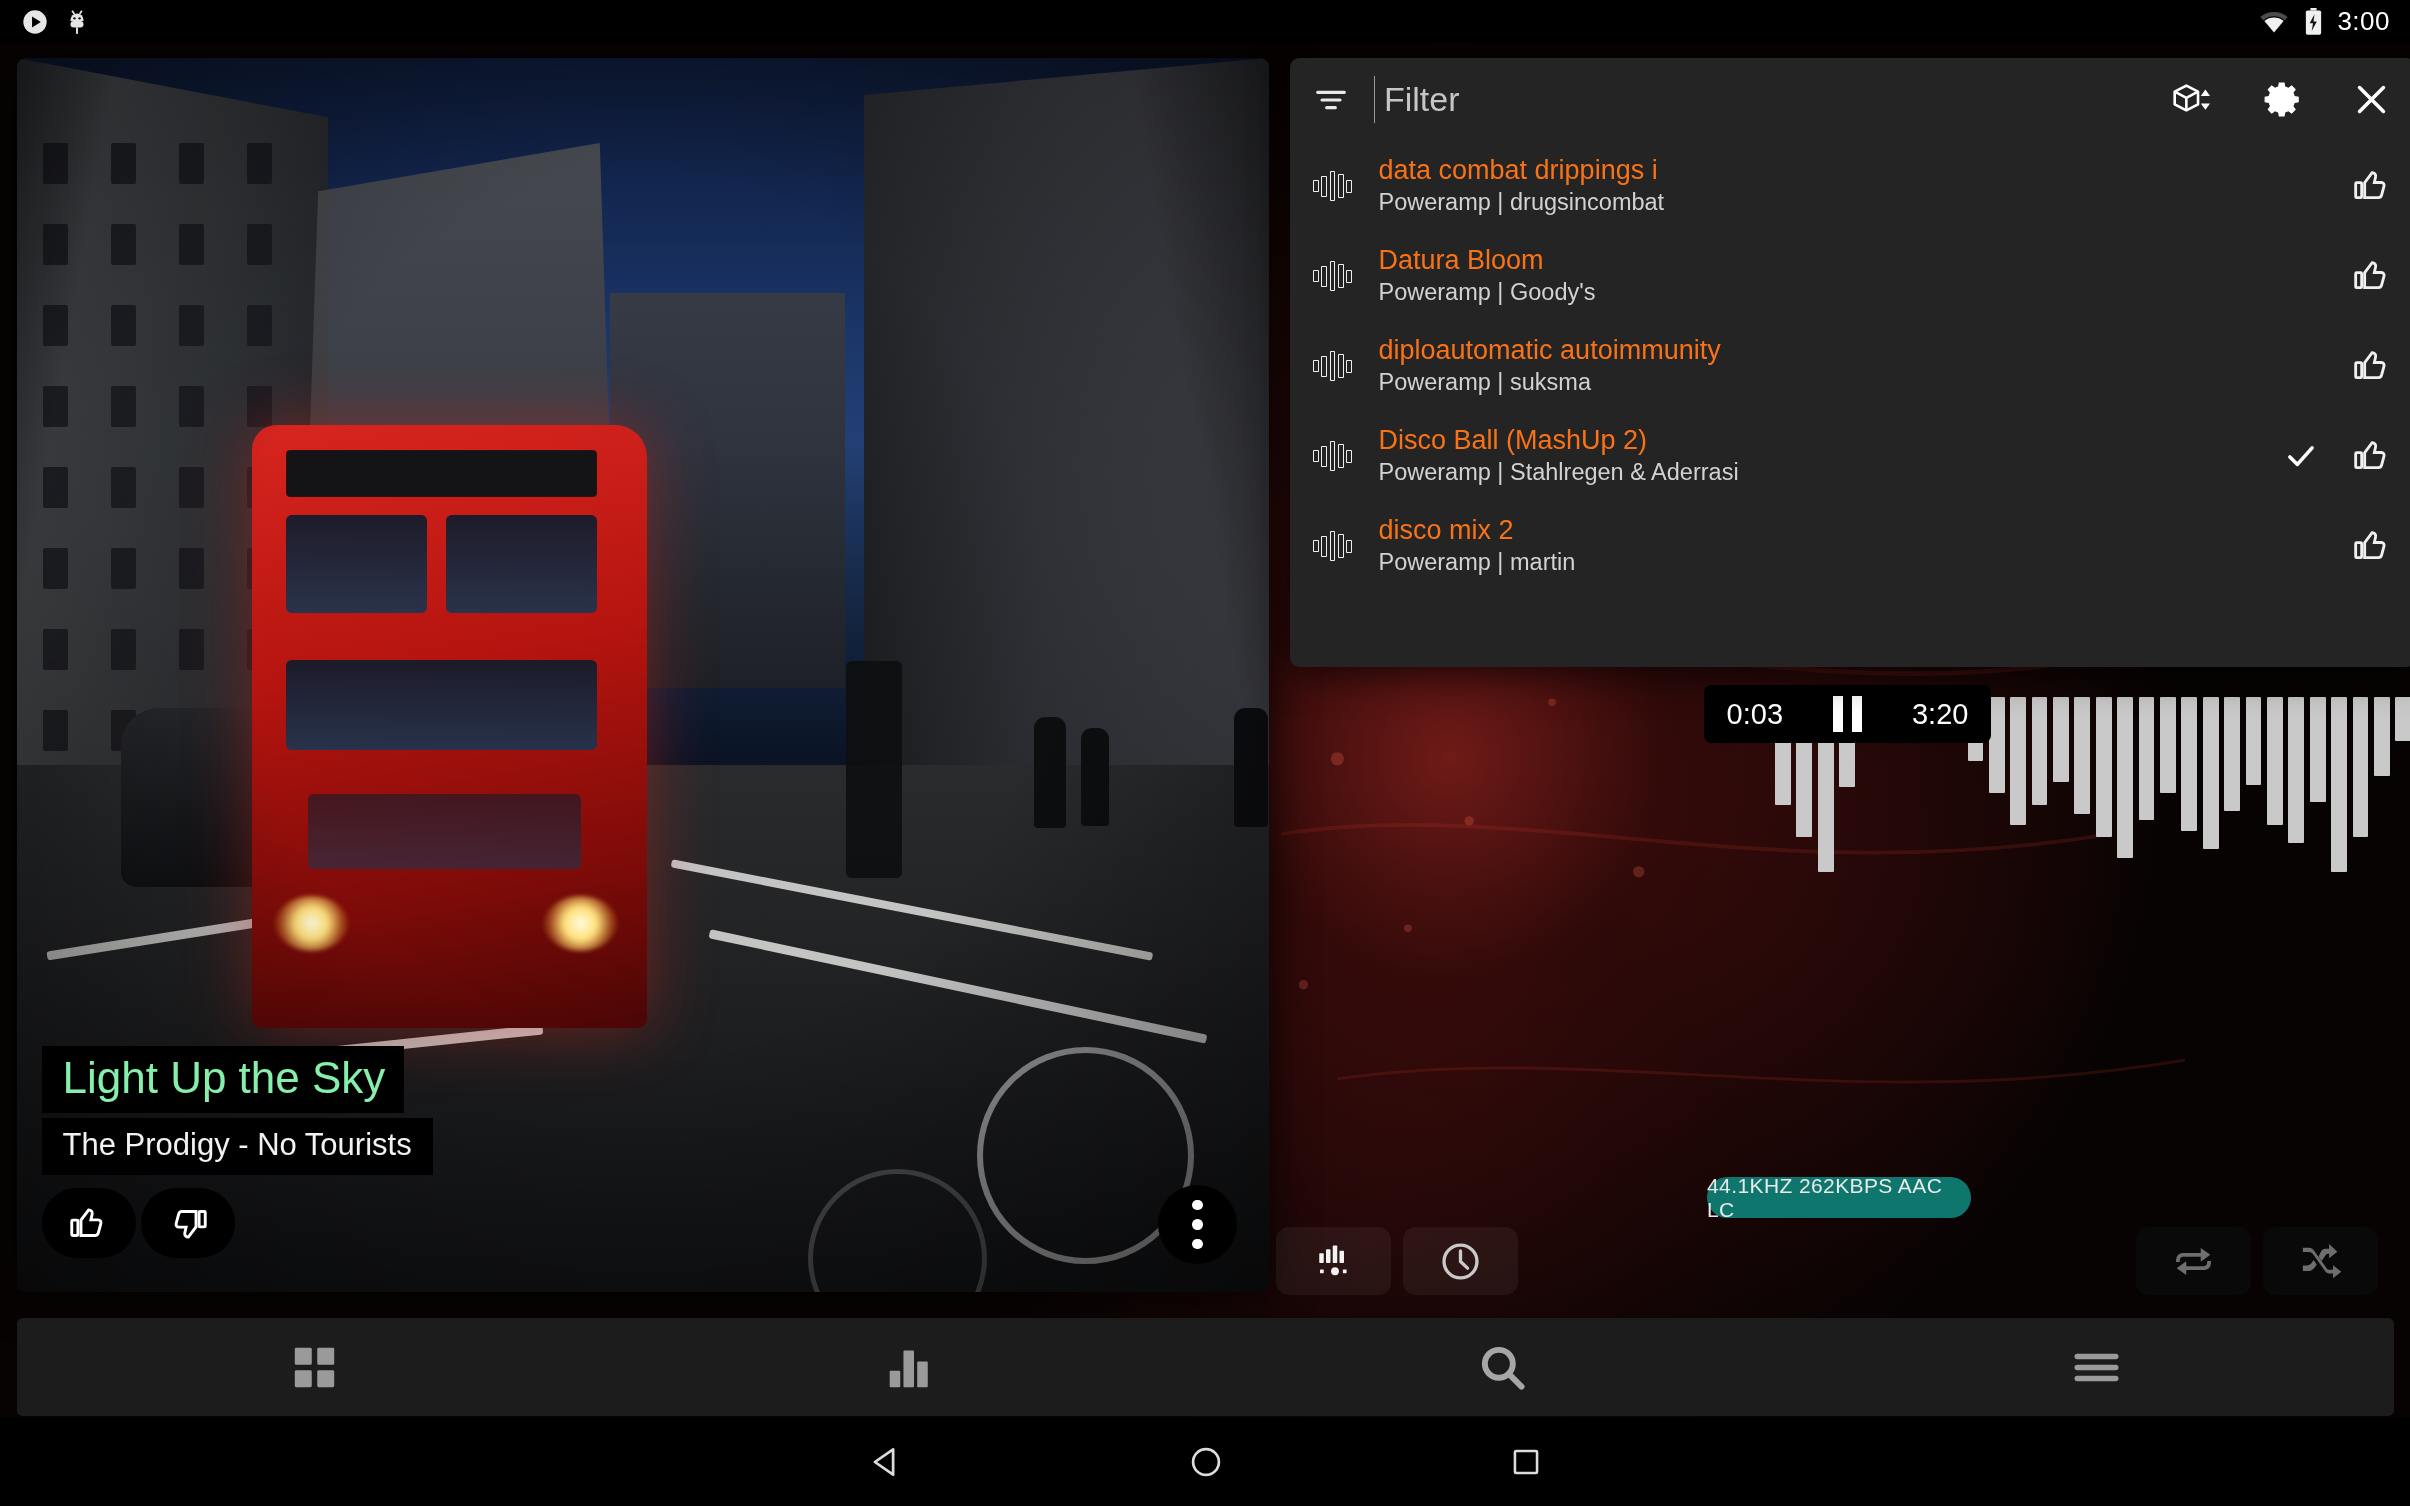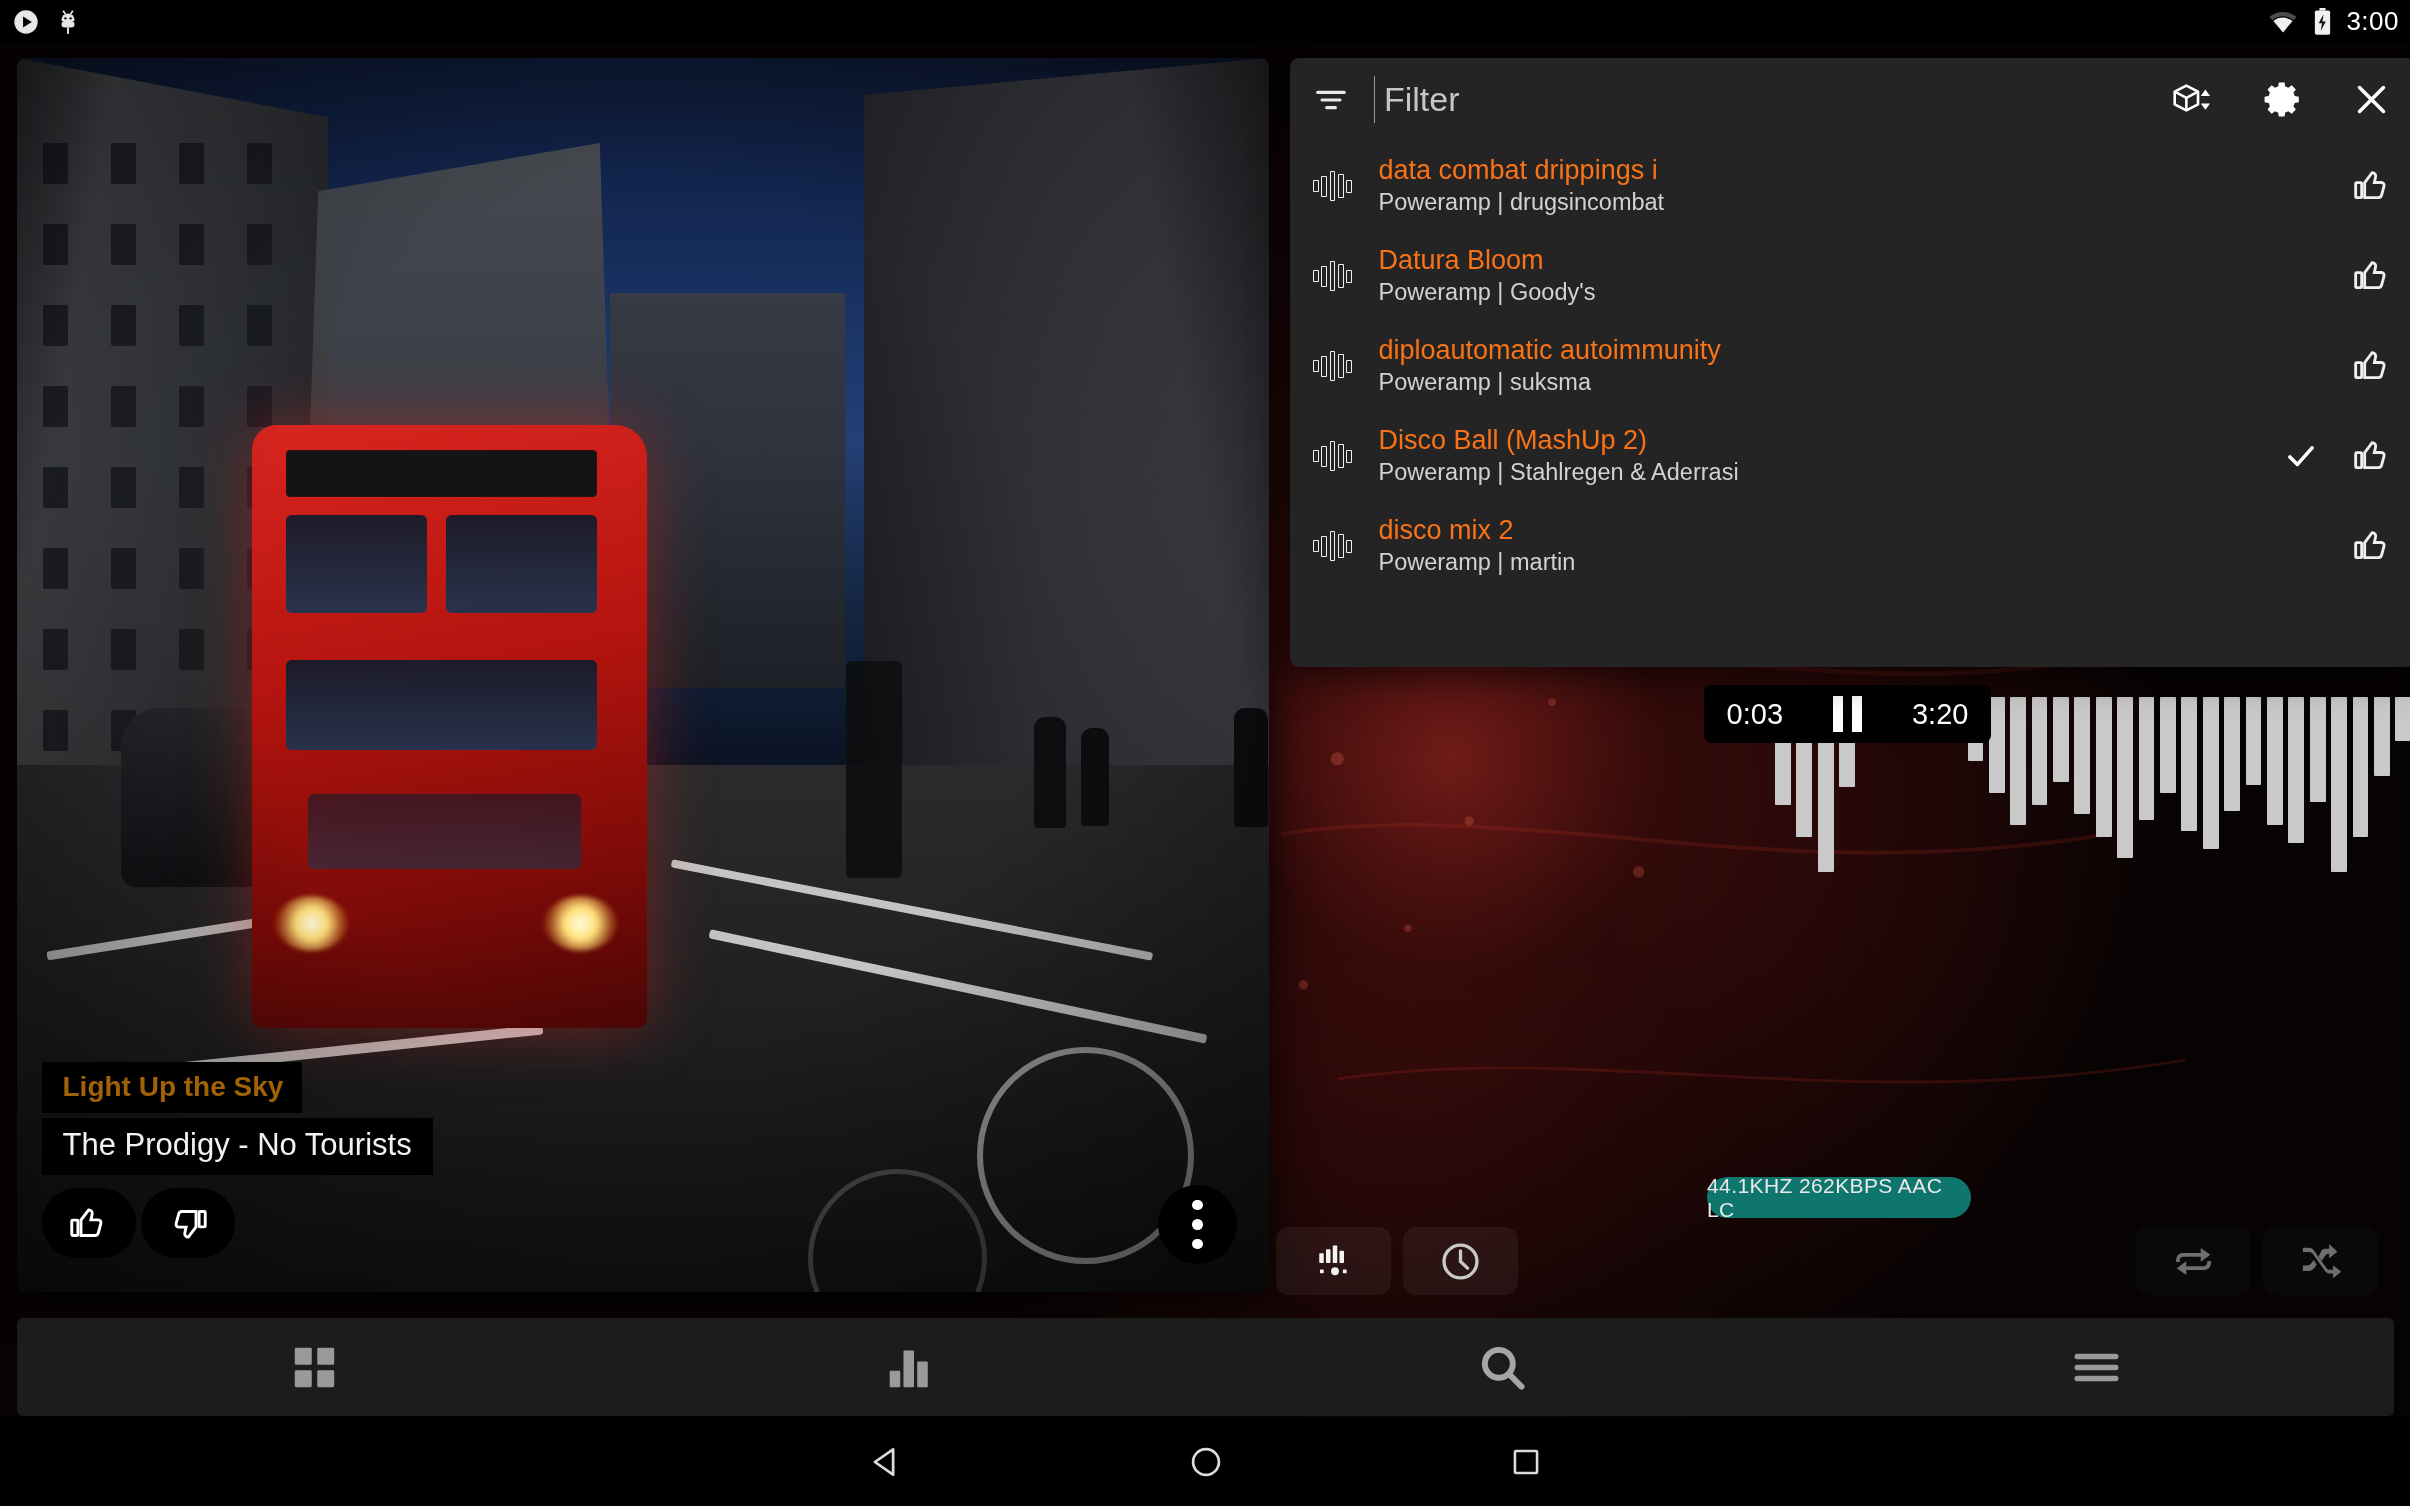--- a/index.html
+++ b/index.html
@@ -8,21 +8,21 @@
     background: #000;
     font-family: "Liberation Sans", sans-serif;
     overflow: hidden;
   }
   #root { position: relative; width: 2411px; height: 1507px; background:#000; }
 
   
   .statusbar {
     position: absolute; top: 0; left: 0; width: 2411px; height: 43px;
     background: #000; display: flex; align-items: center;
-    padding: 0 12px; z-index: 60;
+    padding: 0 21px; z-index: 60;
   }
   .sb-left { display: flex; align-items: center; gap: 15px; }
   .sb-right { margin-left: auto; display: flex; align-items: center; gap: 13px; }
   .sb-clock { color: #fff; font-size: 26px; letter-spacing: 0.5px; }
 
   
   .app-bg {
     position: absolute; top: 43px; left: 0; width: 2411px; height: 1463px;
     background:
       radial-gradient(circle at 1450px 716px, rgba(196,46,40,0.55) 0px, rgba(120,22,20,0.35) 217px, rgba(40,8,8,0.65) 443px, rgba(8,3,3,1) 716px),
@@ -106,22 +106,22 @@
     border: 5.6px solid rgba(200,200,200,.28); border-radius:50%;
   }
   .person {
     position:absolute; background: #0d0e10; border-radius: 11.3px 11.3px 3.8px 3.8px;
   }
   .artvig { position:absolute; inset:0; background: radial-gradient(ellipse at 50% 45%, rgba(0,0,0,0) 45%, rgba(0,0,0,.55) 100%); }
 
   
   .art-overlay { position:absolute; left:24.5px; bottom:34px; z-index:5; }
   .art-title {
-    display:inline-block; background:#000; color:#a16207; font-weight:bold;
-    font-size: 28px; padding: 9.4px 19px 11.3px 21px; line-height:1.05;
+    display:inline-block; background:#000; color:#86efac; font-weight:normal;
+    font-size: 44px; padding: 9.4px 19px 11.3px 21px; line-height:1.05;
   }
   .art-sub {
     display:block; width: fit-content; background:#000; color:#f2f2f2;
     font-size: 31px; padding: 11.3px 21px 13px 21px; margin-top: 5.6px; line-height:1.05;
   }
   .art-rate { margin-top: 13px; display:flex; gap: 5.6px; }
   .rate-btn {
     width: 94px; height: 70px; background:#000; border-radius: 36px;
     display:flex; align-items:center; justify-content:center;
   }

